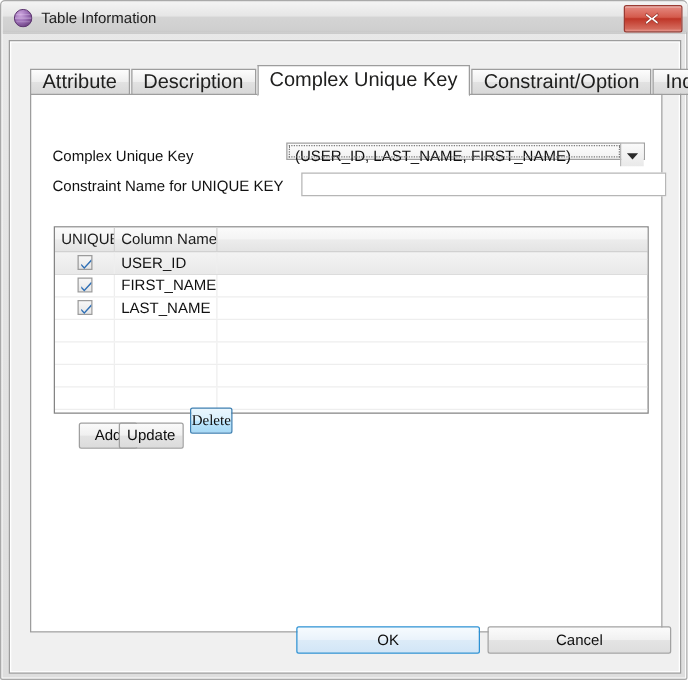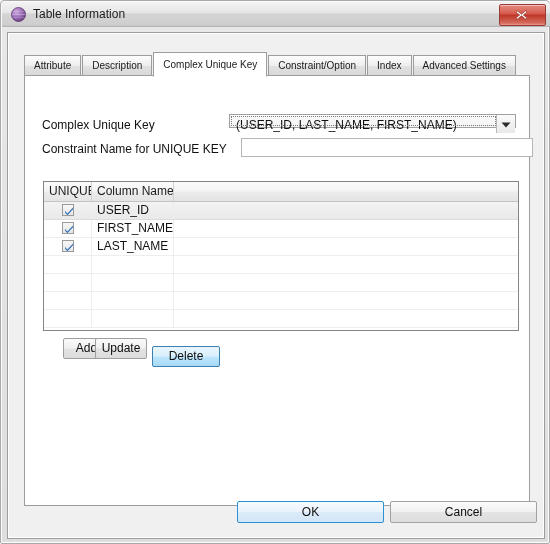--- a/index.html
+++ b/index.html
@@ -84,21 +84,21 @@
     height: 24px;
     display: flex;
     align-items: flex-end;
     z-index: 3;
   }
   .tab {
     height: 21px;
     line-height: 20px;
     padding: 0 9px;
     box-sizing: border-box;
-    font-size: 10px;
+    font-size: 16px;
     color: #20201f;
     background: linear-gradient(to bottom, #fdfdfd 0%, #eeeeee 50%, #e2e2e2 51%, #d8d8d8 100%);
     border: 1px solid #9d9d9d;
     border-bottom: 1px solid #9d9d9d;
     margin-right: 1px;
     cursor: pointer;
     white-space: nowrap;
   }
   .tab.active {
     height: 25px;
@@ -260,21 +260,21 @@
     cursor: pointer;
     padding: 0;
     line-height: 19px;
   }
   .btn.hover {
     background: linear-gradient(to bottom, #eaf6fd 0%, #d9f0fc 48%, #bee6fd 52%, #a7d9f5 100%);
     border: 1px solid #3c7fb1;
   }
   #btn-add    { left: 18px;  top: 262px; width: 47px; margin-left: 20px; }
   #btn-update { left: 70px;  top: 262px; width: 52px; }
-  #btn-delete { left: 127px; top: 270px; width: 68px; }
+  #btn-delete { left: 127px; top: 250px; width: 34px; font-family: Liberation Serif, serif; }
 
   
   #btn-ok {
     position: absolute;
     left: 229px; top: 468px;
     width: 147px; height: 22px;
     box-sizing: border-box;
     font-family: "Liberation Sans", sans-serif;
     font-size: 12px;
     color: #0d0d0d;

